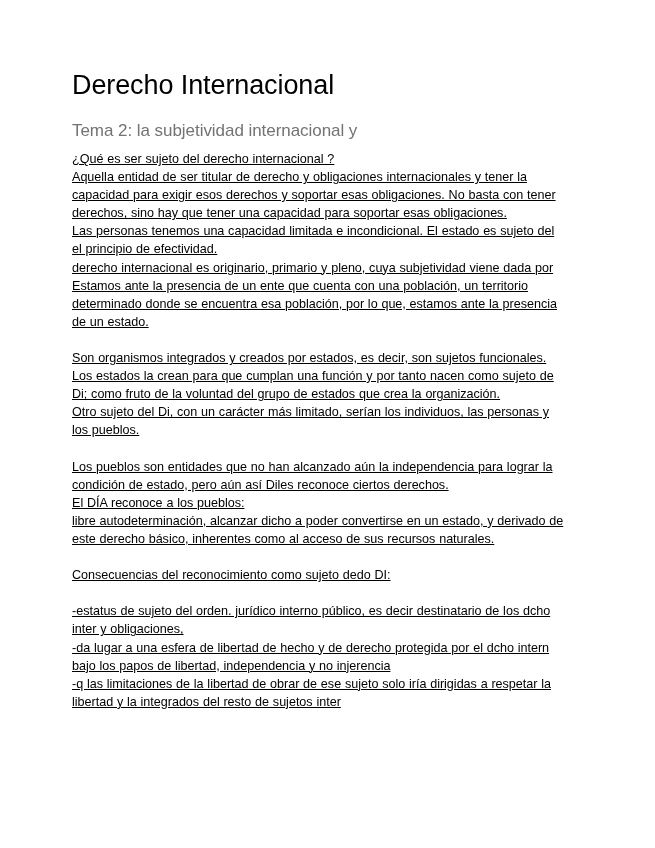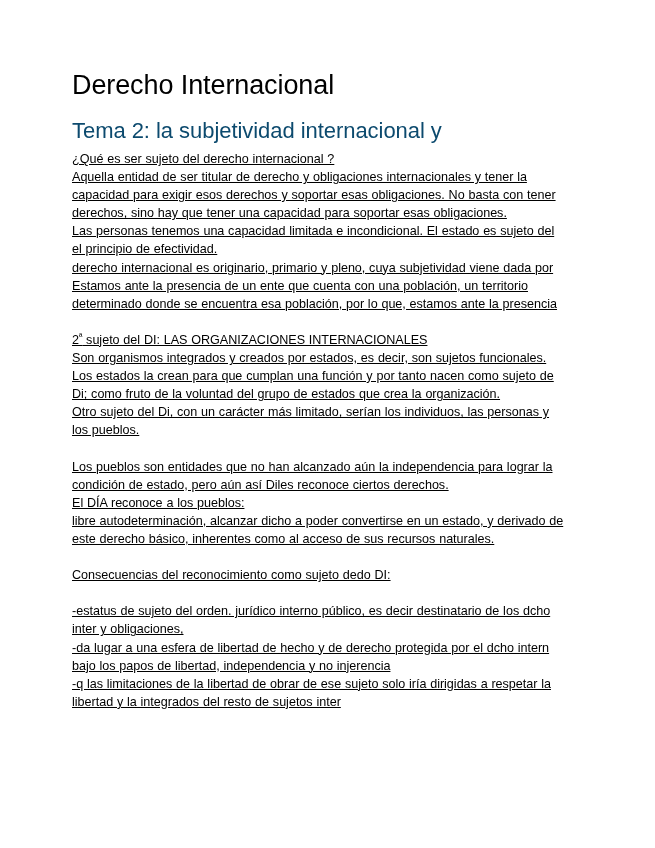--- a/index.html
+++ b/index.html
@@ -36,26 +36,26 @@
     font-weight: 400;
     line-height: 34px;
     letter-spacing: -0.1px;
     margin: 0 0 0 0;
     color: #000;
     white-space: pre;
   }
 
   
   .section-heading {
-    font-size: 22px;
+    font-size: 17px;
     font-weight: 400;
     line-height: 22px;
     letter-spacing: -0.05px;
     margin: 18px 0 0 0;
-    color: #0c4a6e;
+    color: #737373;
     white-space: pre;
   }
 
   
   .body-block {
     font-size: 12.6px;
     line-height: 18.1px;
     letter-spacing: -0.02px;
     margin: 0;
     color: #000;
@@ -92,23 +92,23 @@
         <p class="body-block first-body">
           <span class="ln">¿Qué es ser sujeto del derecho internacional ?</span>
           <span class="ln">Aquella entidad de ser titular de derecho y obligaciones internacionales y tener la</span>
           <span class="ln">capacidad para exigir esos derechos y soportar esas obligaciones. No basta con tener</span>
           <span class="ln">derechos, sino hay que tener una capacidad para soportar esas obligaciones.</span>
           <span class="ln">Las personas tenemos una capacidad limitada e incondicional. El estado es sujeto del</span>
           <span class="ln">el principio de efectividad.</span>
           <span class="ln">derecho internacional es originario, primario y pleno, cuya subjetividad viene dada por</span>
           <span class="ln">Estamos ante la presencia de un ente que cuenta con una población, un territorio</span>
           <span class="ln">determinado donde se encuentra esa población, por lo que, estamos ante la presencia</span>
+          <span class="ln">de un estado.</span>
         </p>
         <p class="body-block gap-top">
-          <span class="ln">2<sup class="ord">ª</sup> sujeto del DI: LAS ORGANIZACIONES INTERNACIONALES</span>
           <span class="ln">Son organismos integrados y creados por estados, es decir, son sujetos funcionales.</span>
           <span class="ln">Los estados la crean para que cumplan una función y por tanto nacen como sujeto de</span>
           <span class="ln">Di; como fruto de la voluntad del grupo de estados que crea la organización.</span>
           <span class="ln">Otro sujeto del Di, con un carácter más limitado, serían los individuos, las personas y</span>
           <span class="ln">los pueblos.</span>
         </p>
         <p class="body-block gap-top">
           <span class="ln">Los pueblos son entidades que no han alcanzado aún la independencia para lograr la</span>
           <span class="ln">condición de estado, pero aún así Diles reconoce ciertos derechos.</span>
           <span class="ln">El DÍA reconoce a los pueblos:</span>

